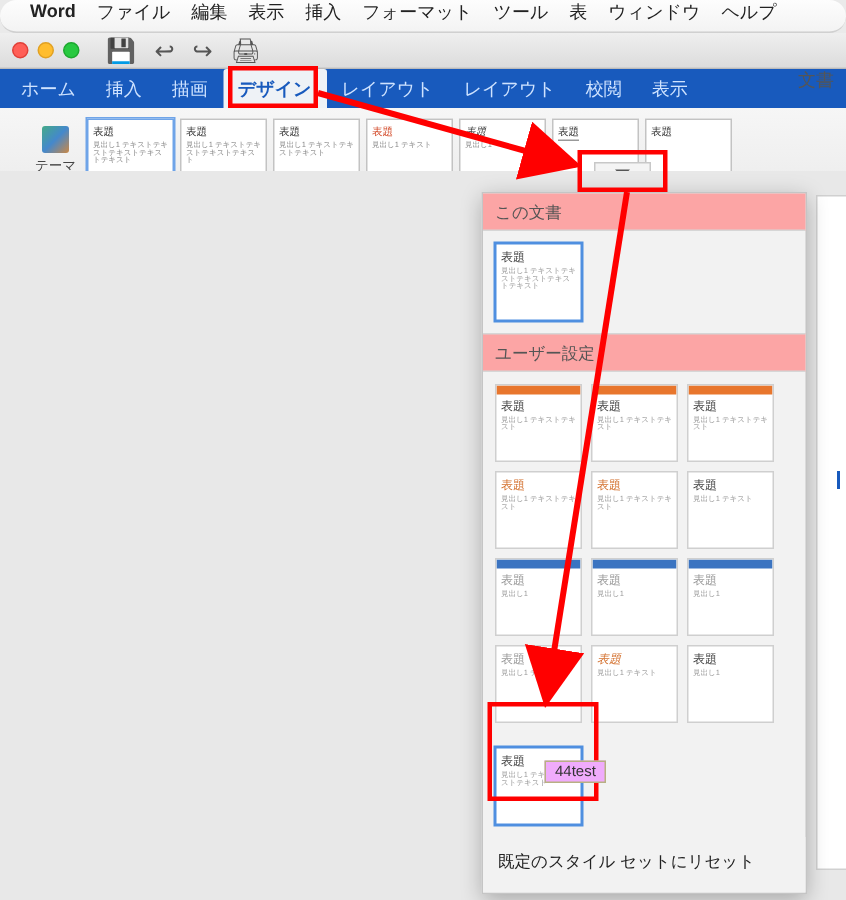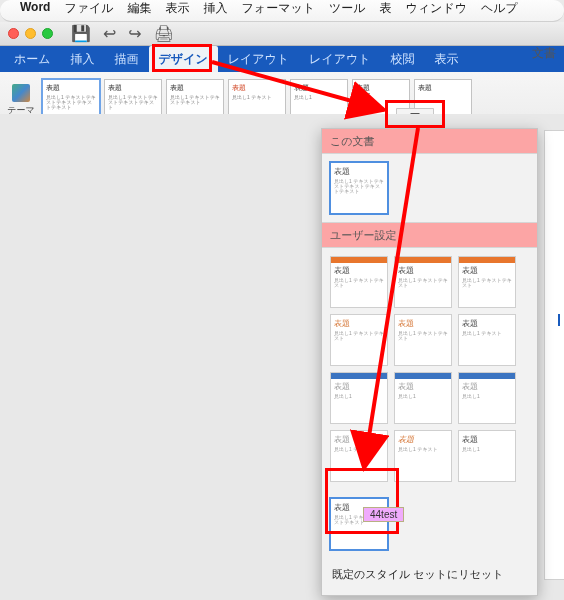--- a/index.html
+++ b/index.html
@@ -21,21 +21,21 @@
   .qat { display:flex; gap:12px; margin-left:8px; color:#555;}
   .doc-title { margin-left:auto; color:#555; font-size:12px;margin-top:40px;}
 
   
   .ribbon-tabs { height:26px; background:#185ABD; display:flex; align-items:center; padding:0 4px; font-size:12px; }
   .tab { color:#cfe3ff; padding:5px 10px 4px; cursor:default;}
   .tab.active { background:#eef2f6; color:#185ABD; font-weight:600; border-radius:2px 2px 0 0;}
   
   
   .ribbon { background:linear-gradient(#f6f6f6,#ececec); border-bottom:1px solid #ccc; height:58px; display:flex; align-items:center; padding:4px 6px; gap:6px; }
-  .themes-btn { width:30px; text-align:center; font-size:9px; color:#444;}
+  .themes-btn { width:30px; text-align:center; font-size:9px; color:#444;margin-left:16px;}
   .themes-btn .glyph { font-size:18px; line-height:16px;}
   .style-strip { display:flex; gap:4px; align-items:center; }
   .thumb { width:58px; height:44px; background:#fff; border:1px solid #c3c3c3; font-size:6px; padding:3px; overflow:hidden; position:relative;}
   .thumb .t-title { font-size:7px; color:#333;}
   .thumb .t-sub { font-size:5px; color:#888; margin-top:2px; line-height:5px;}
   .thumb.sel { border:1px solid #6fa4e8; box-shadow:0 0 0 1px #6fa4e8;}
   .thumb .accent { color:#d24726;}
   .thumb .ul { border-bottom:1px solid #999; display:inline-block;}
   .expand-btn { width:38px; height:14px; background:#f4f4f4; border:1px solid #c8c8c8; border-radius:0 0 6px 6px; display:flex; align-items:center; justify-content:center; margin:0 auto; position:absolute; top:108px; left:396px;}
   .expand-btn .tri { width:0;height:0;border-left:5px solid transparent;border-right:5px solid transparent;border-top:5px solid #555;}

